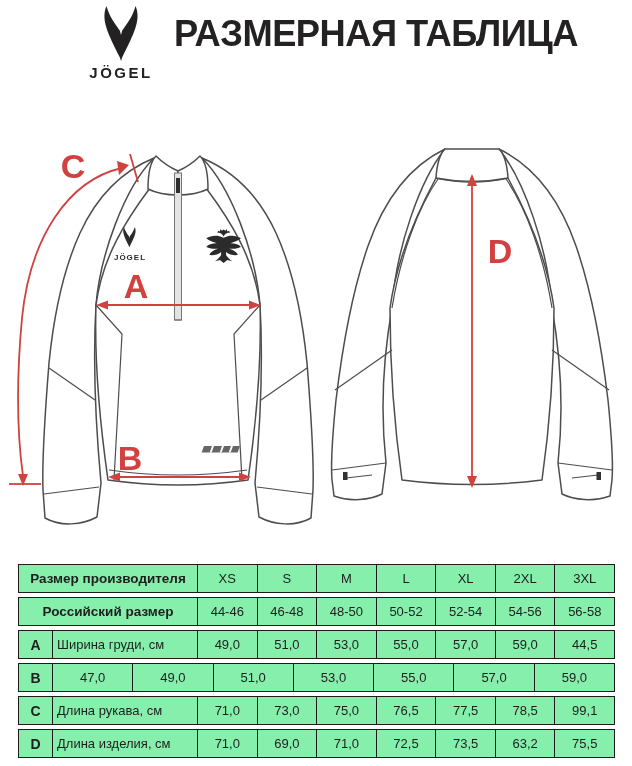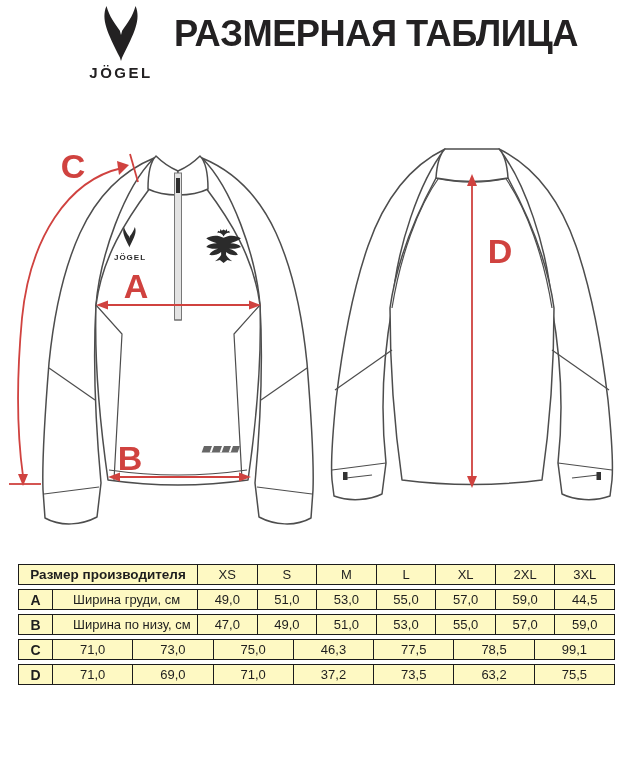--- a/index.html
+++ b/index.html
@@ -23,27 +23,27 @@
   .fig-back  { left:312px; width:316px; height:415px; }
   svg .outline { fill:#ffffff; stroke:#4d4d4d; stroke-width:1.5; stroke-linejoin:round; }
   svg .seam    { fill:none; stroke:#4d4d4d; stroke-width:1.2; }
   svg .red     { stroke:#d0423f; stroke-width:1.8; fill:none; }
   svg .redfill { fill:#d0423f; stroke:none; }
   svg .dim-label { font-family:"Liberation Sans", sans-serif; font-weight:bold; font-size:34px; fill:#d0423f; }
   svg .chest-word { font-family:"Liberation Sans", sans-serif; font-weight:bold; font-size:8px; letter-spacing:1px; fill:#2b2b2b; }
   
   .size-table { position:absolute; left:18px; top:564px; width:597px; font-size:13px; }
   .t-row {
-    display:flex; align-items:stretch; height:21px; margin-bottom:4px;
-    border:1.8px solid #1c1c1c; background:#fef9c3;
+    display:flex; align-items:stretch; height:29px; margin-bottom:4px;
+    border:1.8px solid #1c1c1c; background:#86efac;
   }
   .t-cell { display:flex; align-items:center; justify-content:center; }
   .c-label  { width:178px; font-weight:bold; font-size:13.5px; }
   .c-letter { width:33px;  font-weight:bold; font-size:14px; }
-  .c-desc   { width:145px; justify-content:flex-start; padding-left:20px; border-left:1.8px solid #1c1c1c; }
+  .c-desc   { width:145px; justify-content:flex-start; padding-left:4px; border-left:1.8px solid #1c1c1c; }
   .c-val    { flex:1; border-left:1.8px solid #1c1c1c; }
 </style>
 </head>
 <body>
 
 <div class="page">
 
   <div class="brand">
     <svg class="brand-icon" width="52" height="56" viewBox="0 0 40 50">
       <path d="M7,0 C2,12 8,24 19,46 L20,49 L21,46 C32,24 38,12 33,0 C30,10 26,15 21,22 L20,26 L19,22 C14,15 10,10 7,0 Z" fill="#232122"></path>
@@ -139,61 +139,72 @@
       <div class="t-cell c-label">Размер производителя</div>
       <div class="t-cell c-val">XS</div>
       <div class="t-cell c-val">S</div>
       <div class="t-cell c-val">M</div>
       <div class="t-cell c-val">L</div>
       <div class="t-cell c-val">XL</div>
       <div class="t-cell c-val">2XL</div>
       <div class="t-cell c-val">3XL</div>
     </div>
 
+    <div class="t-row">
+      <div class="t-cell c-label">Российский размер</div>
+      <div class="t-cell c-val">44-46</div>
+      <div class="t-cell c-val">46-48</div>
+      <div class="t-cell c-val">48-50</div>
+      <div class="t-cell c-val">50-52</div>
+      <div class="t-cell c-val">52-54</div>
+      <div class="t-cell c-val">54-56</div>
+      <div class="t-cell c-val">56-58</div>
+    </div>
 
     <div class="t-row">
       <div class="t-cell c-letter">A</div>
       <div class="t-cell c-desc">Ширина груди, см</div>
       <div class="t-cell c-val">49,0</div>
       <div class="t-cell c-val">51,0</div>
       <div class="t-cell c-val">53,0</div>
       <div class="t-cell c-val">55,0</div>
       <div class="t-cell c-val">57,0</div>
       <div class="t-cell c-val">59,0</div>
       <div class="t-cell c-val">44,5</div>
     </div>
 
     <div class="t-row">
       <div class="t-cell c-letter">B</div>
-      <div class="t-cell c-desc">Ширина по низу, см</div>
       <div class="t-cell c-val">47,0</div>
       <div class="t-cell c-val">49,0</div>
       <div class="t-cell c-val">51,0</div>
       <div class="t-cell c-val">53,0</div>
       <div class="t-cell c-val">55,0</div>
       <div class="t-cell c-val">57,0</div>
       <div class="t-cell c-val">59,0</div>
     </div>
 
     <div class="t-row">
       <div class="t-cell c-letter">C</div>
+      <div class="t-cell c-desc">Длина рукава, см</div>
       <div class="t-cell c-val">71,0</div>
       <div class="t-cell c-val">73,0</div>
       <div class="t-cell c-val">75,0</div>
-      <div class="t-cell c-val">46,3</div>
+      <div class="t-cell c-val">76,5</div>
       <div class="t-cell c-val">77,5</div>
       <div class="t-cell c-val">78,5</div>
       <div class="t-cell c-val">99,1</div>
     </div>
 
     <div class="t-row">
       <div class="t-cell c-letter">D</div>
+      <div class="t-cell c-desc">Длина изделия, см</div>
       <div class="t-cell c-val">71,0</div>
       <div class="t-cell c-val">69,0</div>
       <div class="t-cell c-val">71,0</div>
-      <div class="t-cell c-val">37,2</div>
+      <div class="t-cell c-val">72,5</div>
       <div class="t-cell c-val">73,5</div>
       <div class="t-cell c-val">63,2</div>
       <div class="t-cell c-val">75,5</div>
     </div>
 
   </div>
 </div>
 
 </body></html>

